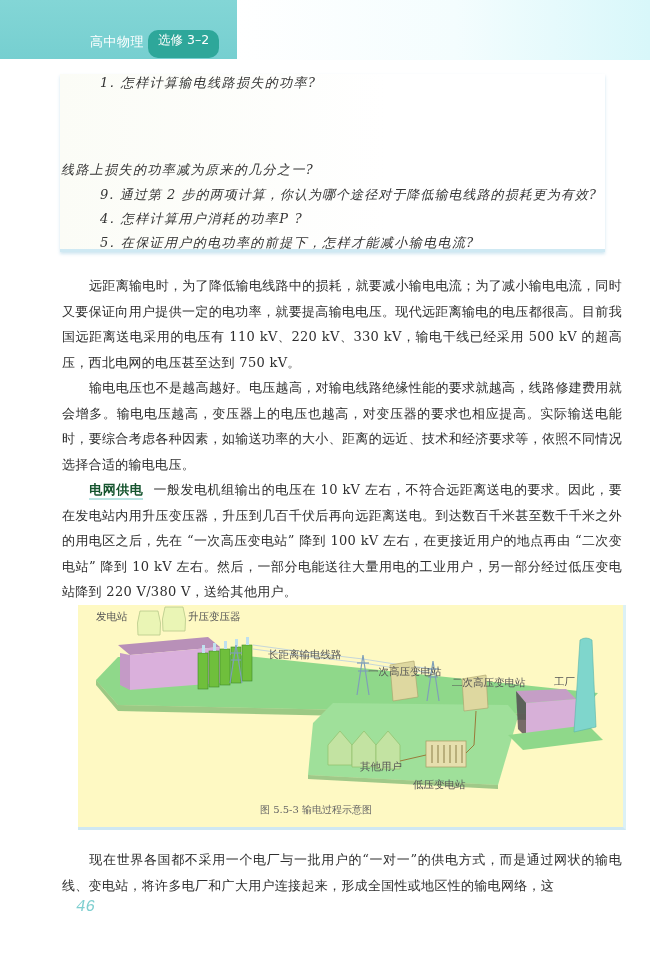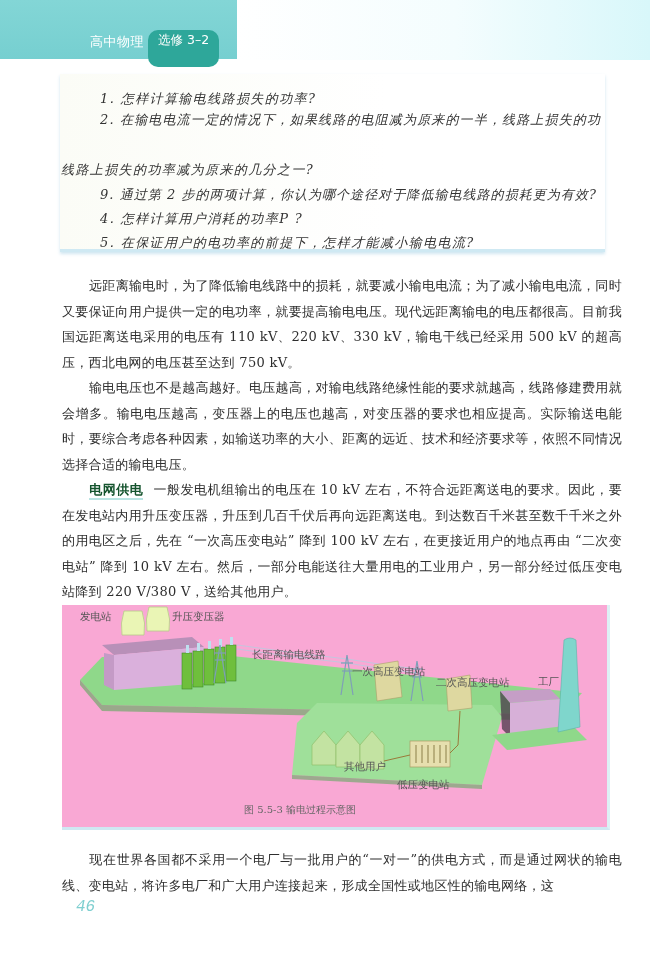--- a/index.html
+++ b/index.html
@@ -13,21 +13,21 @@
   }
   .header-tab {
     position: absolute; left: 0; top: 0; width: 237px; height: 59px;
     background: linear-gradient(180deg, #83d6d6 0%, #76cfd0 100%);
   }
   .header-title {
     position: absolute; left: 90px; top: 33px; font-family: "DejaVu Sans", sans-serif;
     font-size: 13px; color: #ffffff; letter-spacing: 0.5px;
   }
   .header-pill {
-    position: absolute; left: 148px; top: 30px; height: 37px; padding: 0 10px;
+    position: absolute; left: 148px; top: 30px; height: 28px; padding: 0 10px;
     border-radius: 10px; background: #2ea79a; color: #ffffff;
     font-family: "DejaVu Sans", sans-serif; font-size: 12.5px; line-height: 20px;
   }
 
   
   .question-box {
     position: absolute; left: 60px; top: 74px; width: 545px; height: 178px;
     background: linear-gradient(90deg, #fbfcf6 0%, #ffffff 60%);
     border-bottom: 3px solid #cfe9f3;
     box-shadow: 0 2px 3px rgba(150, 200, 225, 0.45);
@@ -40,44 +40,43 @@
   
   .para { position: absolute; left: 62px; width: 560px; font-size: 13px; line-height: 25.5px; color: #2e2e2e; text-align: justify; letter-spacing: 0.3px; }
   .para .indent { display: inline-block; width: 27px; }
   .section-head {
     font-family: "DejaVu Sans", sans-serif; font-weight: bold; color: #14532d;
     border-bottom: 2px solid #b9e4e2; padding-bottom: 1px; margin-right: 10px;
   }
 
   
   .figure-box {
-    position: absolute; left: 62px; top: 605px; width: 548px; height: 225px;
-    background: #f9a8d4; border-right: 3px solid #dcf1f5; border-bottom: 3px solid #cfe8f2;
+    position: absolute; left: 78px; top: 605px; width: 548px; height: 225px;
+    background: #fef9c3; border-right: 3px solid #dcf1f5; border-bottom: 3px solid #cfe8f2;
   }
   .fig-label { position: absolute; font-size: 10.5px; color: #555555; white-space: nowrap; }
   .fig-caption { position: absolute; left: 182px; top: 198px; font-size: 10px; color: #666666; white-space: nowrap; }
 
   
   .page-number {
     position: absolute; left: 76px; top: 898px; font-family: Liberation Mono, monospace;
     font-style: italic; font-size: 16px; color: #7fcfd0;
   }
 </style>
 </head>
 <body>
 
 <div class="header-band"></div>
 <div class="header-tab">
   <span class="header-title">高中物理</span>
   <span class="header-pill">选修 3–2</span>
 </div>
 
 <div class="question-box">
-  <div class="q-line" style="left:40px; top:16px;text-align:right;">1. 怎样计算输电线路损失的功率?</div>
-  <div class="q-line" style="left:40px; top:37px; letter-spacing:1.15px;">2. 在输电电流一定的情况下，如果线路的电阻减为原来的一半，线路上损失的功</div>
+  <div class="q-line" style="left:40px; top:0;text-align:right;">1. 怎样计算输电线路损失的功率?</div>
   <div class="q-line" style="left:1px; top:87px;">线路上损失的功率减为原来的几分之一?</div>
   <div class="q-line" style="left:40px; top:112px; letter-spacing:1.05px;">9. 通过第 2 步的两项计算，你认为哪个途径对于降低输电线路的损耗更为有效?</div>
   <div class="q-line" style="left:40px; top:136px;">4. 怎样计算用户消耗的功率P ?</div>
   <div class="q-line" style="left:40px; top:160px;">5. 在保证用户的电功率的前提下，怎样才能减小输电电流?</div>
 </div>
 
 <div class="para" style="top:273px;"><span class="indent"></span><span>远距离输电时，为了降低输电线路中的损耗，就要减小输电电流；为了减小输电电流，同时又要保证向用户提供一定的电功率，就要提高输电电压。现代远距离输电的电压都很高。目前我国远距离送电采用的电压有 110 kV、220 kV、330 kV，输电干线已经采用 500 kV 的超高压，西北电网的电压甚至达到 750 kV。</span></div>
 
 <div class="para" style="top:375px;"><span class="indent"></span><span>输电电压也不是越高越好。电压越高，对输电线路绝缘性能的要求就越高，线路修建费用就会增多。输电电压越高，变压器上的电压也越高，对变压器的要求也相应提高。实际输送电能时，要综合考虑各种因素，如输送功率的大小、距离的远近、技术和经济要求等，依照不同情况选择合适的输电电压。</span></div>
 

